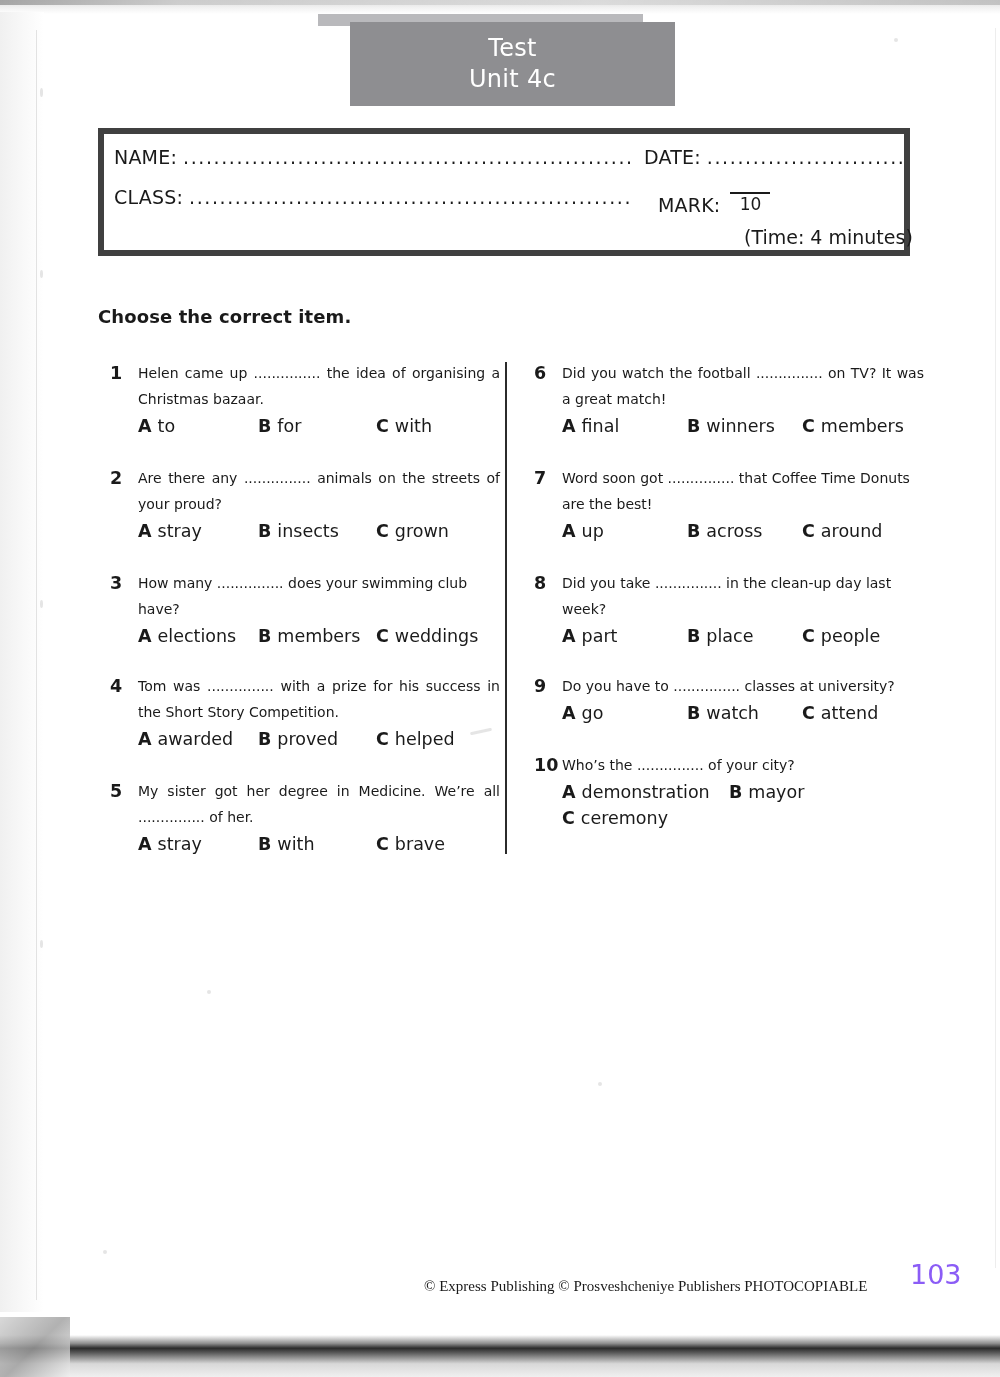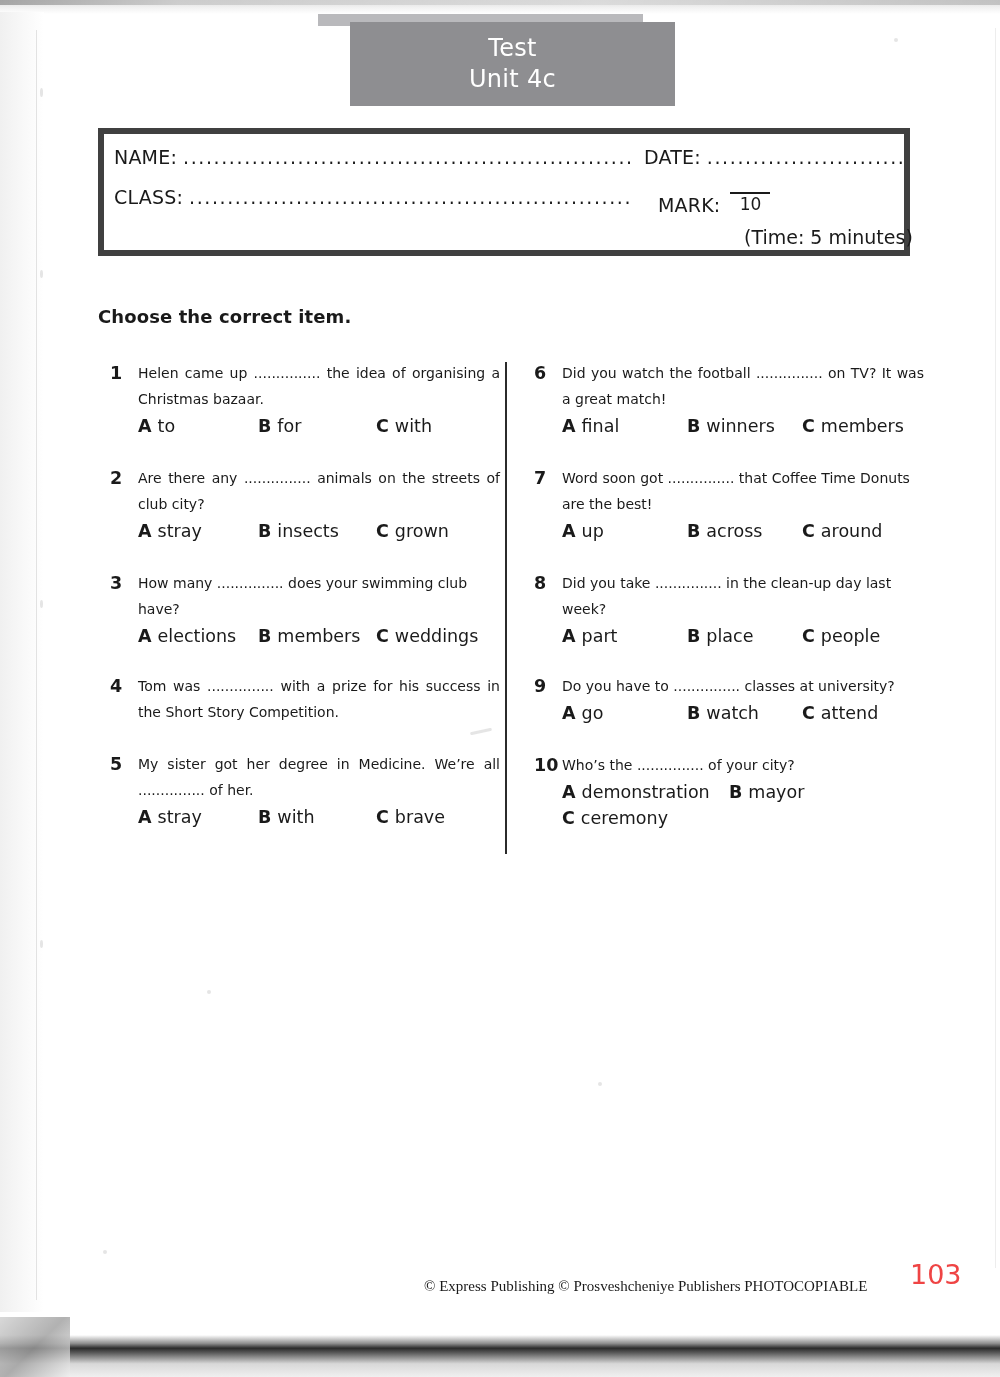--- a/index.html
+++ b/index.html
@@ -230,21 +230,21 @@
     left: 424px; top: 1278px;
     font-family: "Liberation Serif", serif;
     font-size: 15px;
     white-space: nowrap;
     color: #1a1a1a;
   }
   #page-number {
     position: absolute;
     left: 910px; top: 1259px;
     font-size: 27px;
-    color: #ef4444;
+    color: #8b5cf6;
   }
 </style>
 </head>
 <body>
 
 <div id="scan-top-edge"></div>
 <div id="scan-top-dark"></div>
 <div id="scan-left-gutter"></div>
 <div id="scan-left-line"></div>
 <div id="scan-right-line"></div>
@@ -282,58 +282,63 @@
   </div>
 
   <div class="field-row" id="row-mark">
     <span class="field-label">MARK:</span>
     <span id="mark-fraction">
       <div id="mark-bar"></div>
       <div id="mark-denominator">10</div>
     </span>
   </div>
 
-  <div id="time-note">(Time: 5 minutes)</div>
+  <div id="time-note">(Time: 4 minutes)</div>
 </div>
 
 <div id="instruction">Choose the correct item.</div>
 
 <div id="column-divider"></div>
 
 <div class="column" id="column-left">
     <div class="question" style="margin-bottom: 26px;">
       <div class="q-number">1</div>
       <div class="q-stem">Helen came up ............... the idea of organising a Christmas bazaar.</div>
       <div class="q-options">
         <div class="opt opt-a"><span class="opt-letter">A</span><span>to</span></div>
         <div class="opt opt-b"><span class="opt-letter">B</span><span>for</span></div>
         <div class="opt opt-c"><span class="opt-letter">C</span><span>with</span></div>
       </div>
     </div>
     <div class="question" style="margin-bottom: 26px;">
       <div class="q-number">2</div>
-      <div class="q-stem">Are there any ............... animals on the streets of club city?</div>
+      <div class="q-stem">Are there any ............... animals on the streets of your proud?</div>
       <div class="q-options">
         <div class="opt opt-a"><span class="opt-letter">A</span><span>stray</span></div>
         <div class="opt opt-b"><span class="opt-letter">B</span><span>insects</span></div>
         <div class="opt opt-c"><span class="opt-letter">C</span><span>grown</span></div>
       </div>
     </div>
     <div class="question" style="margin-bottom: 24px;">
       <div class="q-number">3</div>
       <div class="q-stem no-justify">How many ............... does your swimming club have?</div>
       <div class="q-options">
         <div class="opt opt-a"><span class="opt-letter">A</span><span>elections</span></div>
         <div class="opt opt-b"><span class="opt-letter">B</span><span>members</span></div>
         <div class="opt opt-c"><span class="opt-letter">C</span><span>weddings</span></div>
       </div>
     </div>
     <div class="question" style="margin-bottom: 26px;">
       <div class="q-number">4</div>
       <div class="q-stem">Tom was ............... with a prize for his success in the Short Story Competition.</div>
+      <div class="q-options">
+        <div class="opt opt-a"><span class="opt-letter">A</span><span>awarded</span></div>
+        <div class="opt opt-b"><span class="opt-letter">B</span><span>proved</span></div>
+        <div class="opt opt-c"><span class="opt-letter">C</span><span>helped</span></div>
+      </div>
     </div>
     <div class="question" style="margin-bottom: 0px;">
       <div class="q-number">5</div>
       <div class="q-stem">My sister got her degree in Medicine. We’re all ............... of her.</div>
       <div class="q-options">
         <div class="opt opt-a"><span class="opt-letter">A</span><span>stray</span></div>
         <div class="opt opt-b"><span class="opt-letter">B</span><span>with</span></div>
         <div class="opt opt-c"><span class="opt-letter">C</span><span>brave</span></div>
       </div>
     </div>

